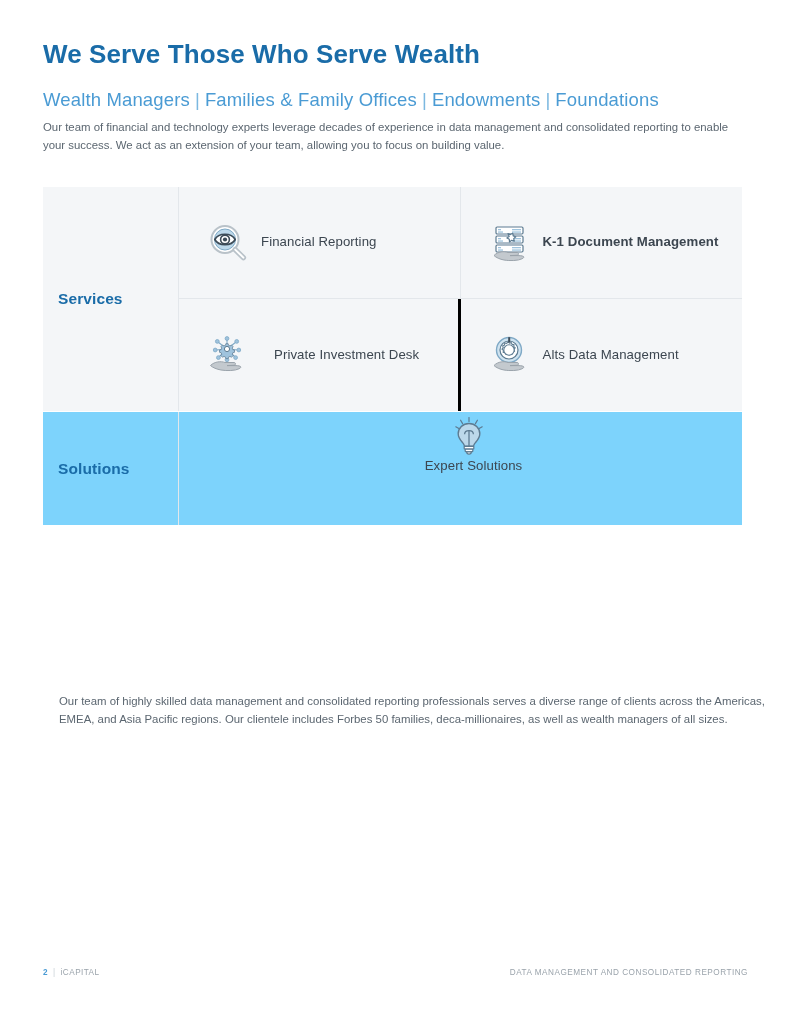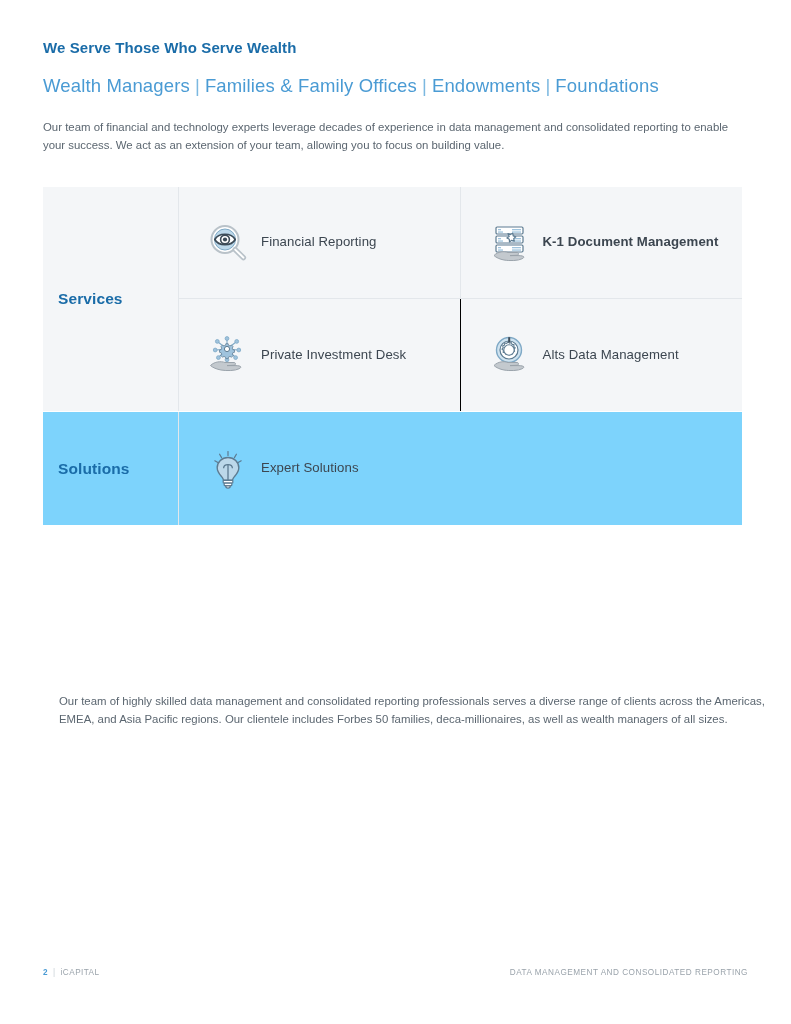--- a/index.html
+++ b/index.html
@@ -22,21 +22,21 @@
   }
 
   
   .headings {
     position: absolute;
     left: 43px;
     top: 38px;
     width: 710px;
   }
   .page-title {
-    font-size: 15px;
+    font-size: 26px;
     font-weight: bold;
     color: #1a6ca8;
     letter-spacing: 0.1px;
     margin: 0;
     line-height: 1.3;
   }
   .page-subtitle {
     margin: 16px 0 0 0;
     font-size: 18.5px;
     font-weight: 400;
@@ -110,25 +110,26 @@
     display: flex;
     align-items: center;
     padding-left: 26px;
   }
   .services-grid .item-cell {
     width: 50%;
     height: 112px;
   }
   .services-grid .item-cell.tl { border-bottom: 1px solid #e3e7eb; border-right: 1px solid #e3e7eb; align-items: center; }
   .services-grid .item-cell.tr { border-bottom: 1px solid #e3e7eb; font-weight: bold; }
-  .services-grid .item-cell.bl { border-right: 1px solid #000000; }
+  .services-grid .item-cell.bl { border-right: 3px solid #000000; gap: 13px; }
 
   .single-grid .item-cell {
     width: 100%;
     height: 100%;
+    flex-direction: column;
   }
 
   .item-icon {
     width: 46px;
     height: 46px;
     flex: 0 0 46px;
     display: flex;
     align-items: center;
     justify-content: center;
     margin-right: 10px;

